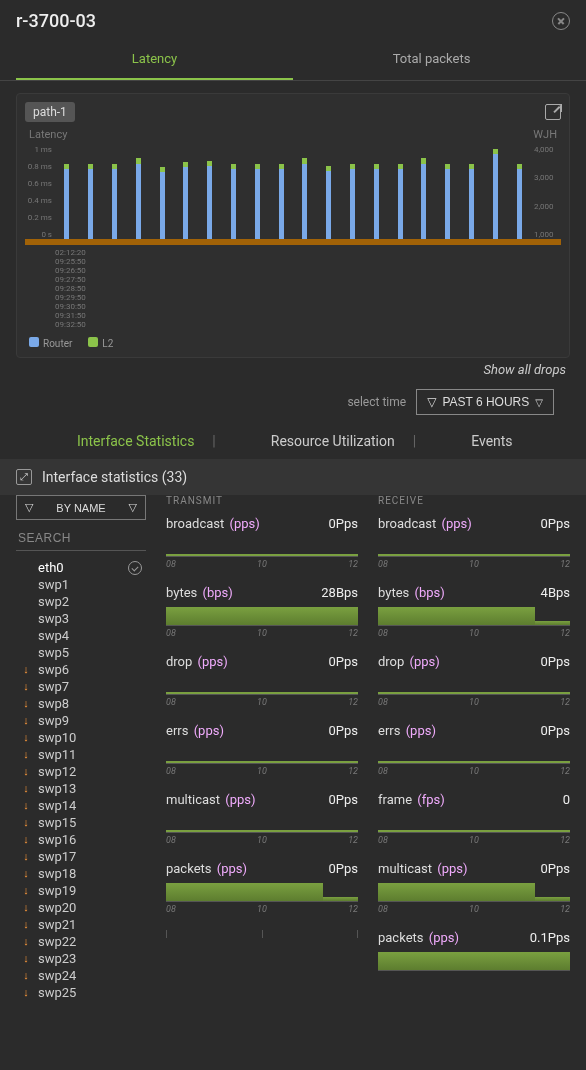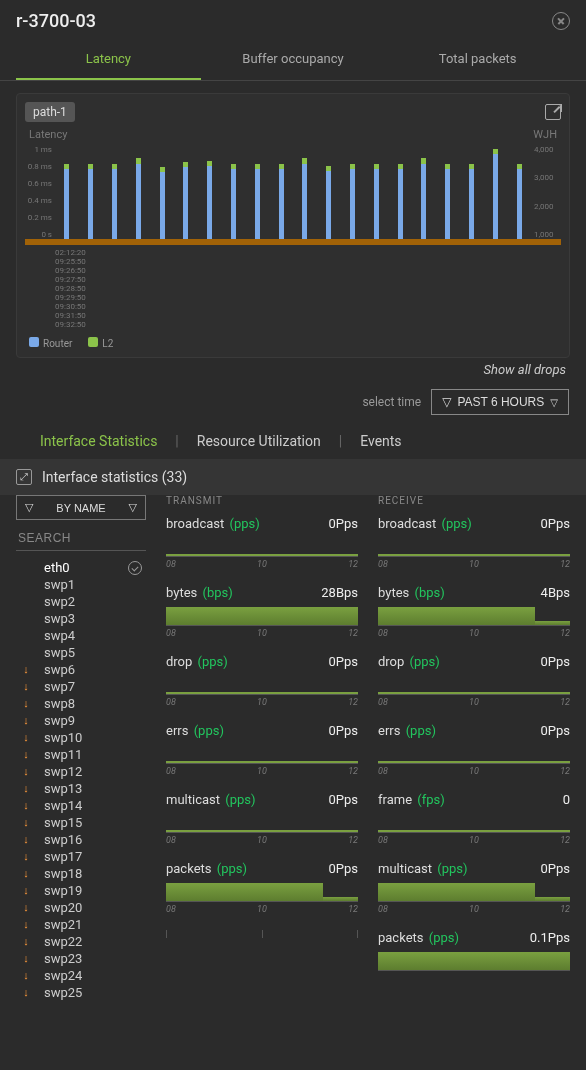--- a/index.html
+++ b/index.html
@@ -177,21 +177,21 @@
     color:#999;
     align-items:center;
   }
   .leg-swatch { width:10px; height:10px; border-radius:2px; display:inline-block; margin-right:4px; }
   .show-all { text-align:right; padding:4px 20px 0; font-size:13px; color:#ccc; font-style:italic; }
   .time-row {
     display:flex;
     justify-content:flex-end;
     align-items:center;
     gap:10px;
-    padding:12px 17px 8px;
+    padding:12px 32px 8px;
     font-size:12px;
   }
   .time-label { color:#999; }
   .time-btn {
     border:1px solid #888;
     padding:5px 10px;
     font-size:12px;
     color:#ddd;
     background:transparent;
     cursor:pointer;
@@ -200,21 +200,21 @@
     gap:6px;
   }
   .filter-tri { font-size:10px; }
   .subtabs {
     display:flex;
     align-items:center;
     gap:18px;
     padding:10px 40px;
     font-size:14px;
   }
-  .subtab { color:#ccc; cursor:pointer; }
+  .subtab { color:#ccc; cursor:pointer;margin-left:37px; }
   .subtab.active { color:#8bc34a; }
   .sep { color:#666; }
   .stats-bar {
     display:flex;
     align-items:center;
     gap:10px;
     padding:10px 16px;
     background:#353535;
     font-size:14px;
     color:#ddd;
@@ -265,21 +265,21 @@
     overflow-y:auto;
     font-size:13px;
   }
   .iface-list::-webkit-scrollbar { width:0; }
   .iface-row {
     display:flex;
     align-items:center;
     padding:1px 4px;
     cursor:pointer;
     color:#ccc;
-    gap:12px;
+    gap:6px;
   }
   .iface-row.selected { color:#fff; }
   .iface-arrow {
     width:12px;
     color:#ff9a3c;
     font-size:11px;
     text-align:center;
   }
   .iface-check {
     margin-left:auto;
@@ -316,21 +316,21 @@
   .metric {
     margin-bottom:16px;
   }
   .metric-head {
     display:flex;
     justify-content:space-between;
     font-size:13px;
     margin-bottom:6px;
   }
   .metric-name { color:#ddd; }
-  .metric-unit { color:#22c55e; margin-left:2px; }
+  .metric-unit { color:#f0abfc; margin-left:2px; }
   .metric-val { color:#eee; }
   .spark {
     position:relative;
     height:20px;
     border-bottom:1px solid #555;
     margin-bottom:2px;
   }
   .spark .fill {
     position:absolute;
     left:0; bottom:0;
@@ -367,21 +367,20 @@
 <body>
 
 <div class="panel">
   <div class="header">
     <h1>r-3700-03</h1>
     <div class="close-btn"></div>
   </div>
 
   <div class="tabs" id="main-tabs">
       <div class="tab active">Latency</div>
-      <div class="tab">Buffer occupancy</div>
       <div class="tab">Total packets</div>
     </div>
 
   <div class="chart-card">
     <div class="chart-header">
       <span class="badge">path-1</span>
       <div class="external-icon"></div>
     </div>
     <div class="axis-row">
       <span>Latency</span>

